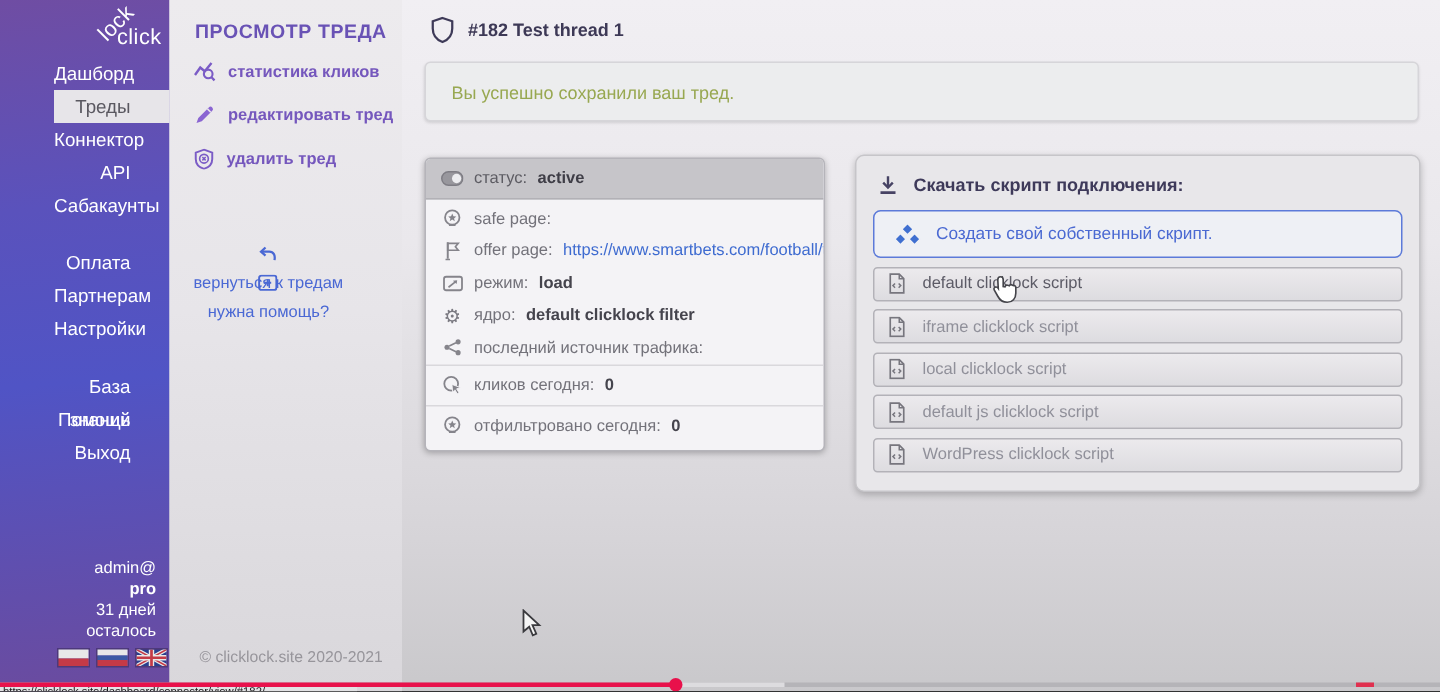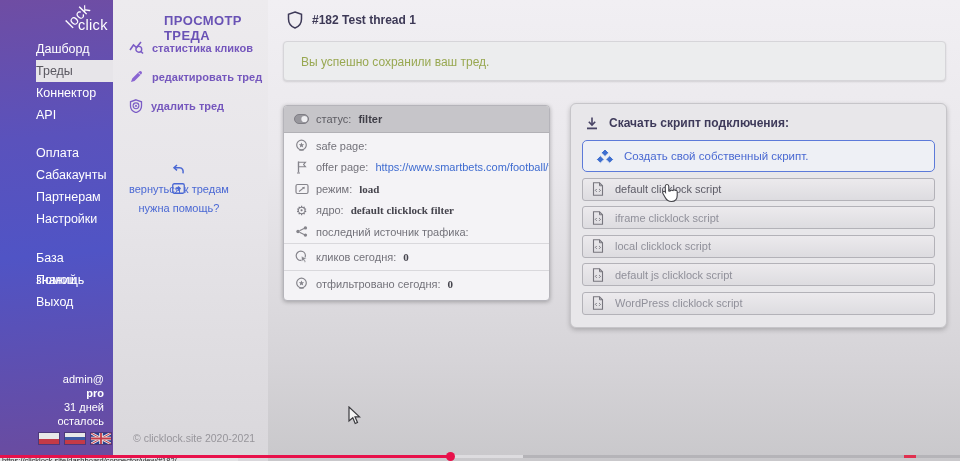--- a/index.html
+++ b/index.html
@@ -8,35 +8,35 @@
        background:linear-gradient(180deg,#f1eff3 0%,#eae8ec 35%,#d6d4d8 78%,#c9c8cb 100%);}
 
   
   .sidebar{position:absolute;left:0;top:0;bottom:0;width:113px;
            background:linear-gradient(175deg,#6f4da3 0%,#5a52bc 30%,#5054c5 55%,#6b4b9e 100%);}
   .logo{position:absolute;left:28px;top:4px;width:80px;height:38px;color:#fff;cursor:pointer;}
   .logo .p1{position:absolute;left:14px;top:13px;font-size:14.5px;letter-spacing:.3px;margin-left:36px;}
   .logo .p2{position:absolute;left:46px;top:11px;font-size:14.5px;letter-spacing:.3px;
             transform:rotate(-45deg);transform-origin:0 100%;}
   .nav{position:absolute;left:0;right:0;top:38px;}
-  .nav-item{height:22px;line-height:22px;padding-right:9px;
+  .nav-item{height:22px;line-height:22px;text-align:right;padding-right:26px;
             font-size:12.5px;color:#fff;cursor:pointer;margin-left:36px;}
   .nav-item.g2{margin-top:16px;} .nav-item.g3{margin-top:17px;}
   .nav-item.selected{background:#e7e5e9;color:#5a5860;}
   .account{position:absolute;right:9px;top:372px;text-align:right;color:#fff;font-size:11px;line-height:14px;margin-left:47px;}
   .account .plan{font-weight:bold;}
   .flags{position:absolute;left:39px;top:433px;display:flex;gap:6px;}
   .flag{width:20px;height:11px;box-shadow:0 0 0 1px rgba(0,0,0,.25);cursor:pointer;}
   .flag .half{height:50%;} .flag .third{height:33.4%;}
 
   
   .panel{position:absolute;left:113px;top:0;bottom:0;width:155px;
          background:linear-gradient(180deg,#edebee 0%,#e7e5e9 45%,#d9d7db 100%);}
   .panel-title{position:absolute;left:17px;top:13px;font-size:13px;font-weight:bold;
-               letter-spacing:.4px;color:#6952b5;margin-left:34px;}
+               letter-spacing:.4px;color:#6952b5;}
   .panel-actions{position:absolute;left:16px;top:38px;display:flex;flex-direction:column;gap:10px;}
   .p-action{display:flex;align-items:center;gap:8px;height:19px;cursor:pointer;
             font-size:11px;font-weight:bold;color:#7557bd;}
   .panel-links{position:absolute;left:16px;top:164px;display:flex;flex-direction:column;gap:5px;}
   .p-link{display:flex;align-items:center;gap:8px;height:14px;cursor:pointer;
           font-size:11px;color:#4a68d4;flex-direction:column;}
   .copyright{position:absolute;left:20px;top:432px;font-size:10.5px;color:#97959b;}
 
   
   .main{position:absolute;left:268px;top:0;right:0;bottom:0;}
@@ -49,21 +49,21 @@
 
   
   .card{position:absolute;left:15px;top:105px;width:265px;background:#f4f3f6;
         border:1px solid #b5b4ba;border-radius:4px;box-shadow:0 1px 4px rgba(0,0,0,.28);overflow:hidden;}
   .card-head{height:26px;background:#c6c5c9;border-bottom:1px solid #b2b1b6;
              display:flex;align-items:center;gap:7px;padding:0 10px;font-size:11px;}
   .card-head .lbl{color:#5d5c63;} .card-head .val{font-weight:bold;color:#3f3e47;}
   .card-body{padding-top:2px;}
   .crow{height:21.5px;display:flex;align-items:center;gap:7px;padding:0 10px;font-size:11px;white-space:nowrap;overflow:hidden;}
   .crow .ic{width:15px;display:flex;justify-content:center;flex:none;}
-  .crow .lbl{color:#73727a;} .crow .val{font-weight:bold;color:#45444d;font-family:Liberation Serif, serif;}
+  .crow .lbl{color:#73727a;} .crow .val{font-weight:bold;color:#45444d;}
   .crow a{color:#3e6bd0;text-decoration:none;cursor:pointer;}
   .crow.stat{height:26px;text-align:center;}
   .sep{height:1px;background:#d9d8dc;}
   .card .pad-b{height:3px;}
   .gear-glyph{font-size:13px;color:#7b7a82;line-height:13px;}
 
   
   .scripts{position:absolute;left:302px;top:103px;width:377px;background:#e8e7ea;
            border:1px solid #c6c5c9;border-radius:6px;box-shadow:0 2px 5px rgba(0,0,0,.22);
            padding:10px 11px 12px;box-sizing:border-box;}
@@ -113,22 +113,22 @@
   <div class="sidebar">
     <div class="logo">
       <span class="p1">click</span>
       <span class="p2">lock</span>
     </div>
     <div class="nav">
       <div class="nav-item">Дашборд</div>
       <div class="nav-item selected">Треды</div>
       <div class="nav-item">Коннектор</div>
       <div class="nav-item">API</div>
+      <div class="nav-item">Сабакаунты</div>
       <div class="nav-item g2">Оплата</div>
-      <div class="nav-item">Сабакаунты</div>
       <div class="nav-item">Партнерам</div>
       <div class="nav-item">Настройки</div>
       <div class="nav-item g3">База знаний</div>
       <div class="nav-item">Помощь</div>
       <div class="nav-item">Выход</div>
     </div>
     <div class="account">
       <div>admin@</div>
       <div class="plan">pro</div>
       <div>31 дней осталось</div>
@@ -227,21 +227,21 @@
 
     <div class="card">
       <div class="card-head">
         <span>
           <svg width="15" height="10" viewBox="0 0 15 10">
             <rect x=".5" y=".5" width="14" height="9" rx="4.5" fill="#98979d" stroke="#7e7d84"></rect>
             <circle cx="10.4" cy="5" r="3.1" fill="#ededf0"></circle>
           </svg>
         </span>
         <span class="lbl">статус:</span>
-        <span class="val">filter</span>
+        <span class="val">active</span>
       </div>
       <div class="card-body">
         <div class="crow">
           <span class="ic">
             <svg width="13" height="13" viewBox="0 0 13 13">
               <circle cx="6.5" cy="6" r="4.8" fill="none" stroke="#85848b" stroke-width="1.2"></circle>
               <polygon points="6.5,3.4 7.3,5.2 9.2,5.3 7.7,6.6 8.2,8.5 6.5,7.4 4.8,8.5 5.3,6.6 3.8,5.3 5.7,5.2" fill="#85848b"></polygon>
               <path d="M4.3 11.2 H8.7" stroke="#85848b" stroke-width="1"></path>
             </svg>
           </span>

